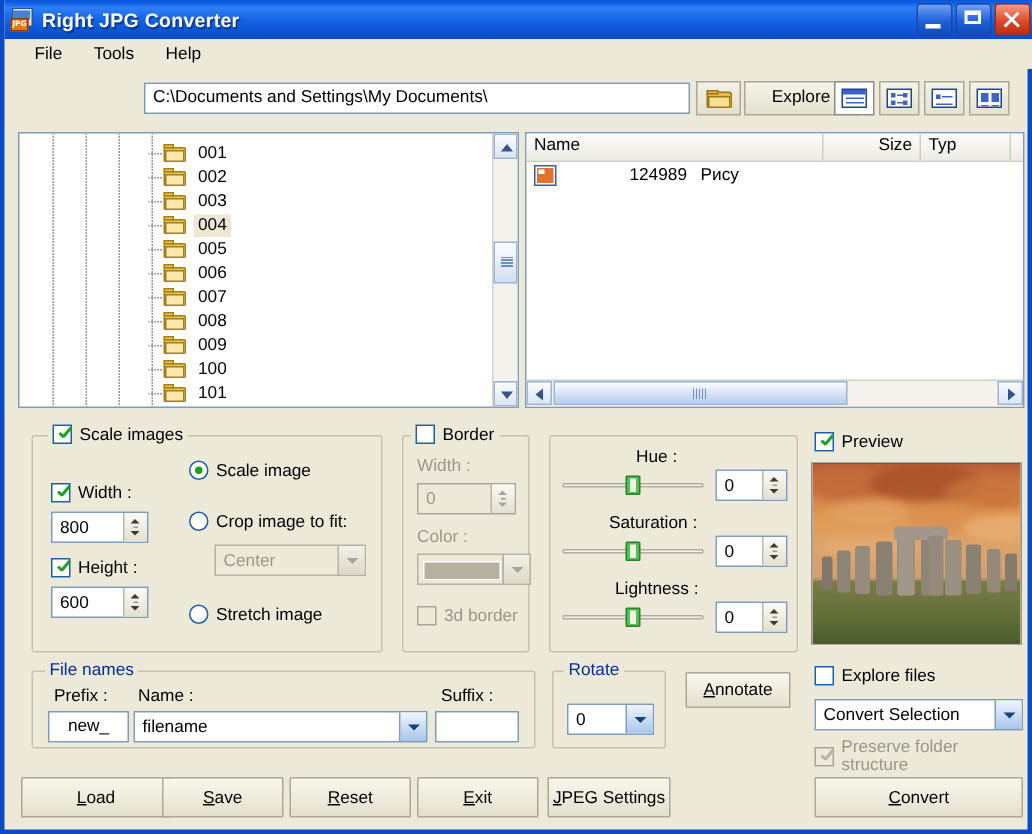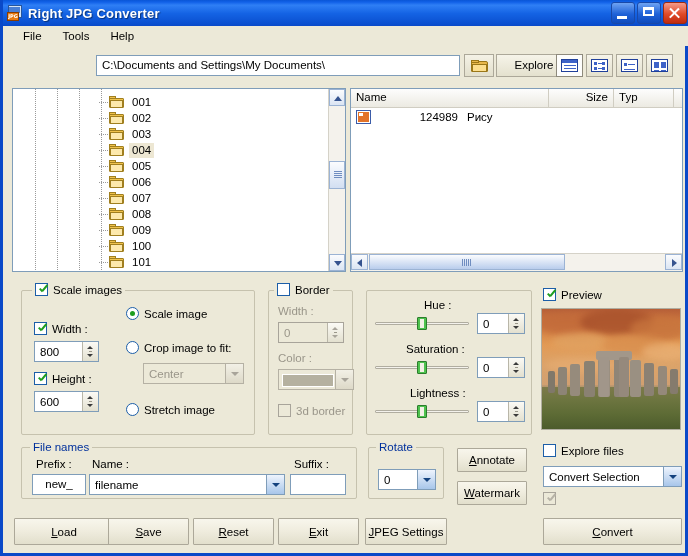--- a/index.html
+++ b/index.html
@@ -636,36 +636,34 @@
     <div class="gbt blue" style="left:7px">Rotate</div>
     <div class="combo" style="left:9px;top:21px;width:58px">
       <span class="cv">0</span>
       <span class="arw"></span>
     </div>
   </div>
 
   <div class="btn" style="left:454px;top:448px;width:70px;height:24px">
     <span><u>A</u><span>nnotate</span></span>
   </div>
-  <div class="btn" style="left:454px;top:481px;width:70px;height:24px">
-    <span><u>W</u><span>atermark</span></span>
-  </div>
 
   <div class="cbrow" style="left:540px;top:444px">
     <span class="cb"></span>
     <span>Explore files</span>
   </div>
   <div class="combo" style="left:540px;top:466px;width:139px">
     <span class="cv">Convert Selection</span>
     <span class="arw"></span>
   </div>
   <div class="cbrow dis" style="left:540px;top:492px">
     <span class="cb dis">
         <span class="tick"></span>
       </span>
+    <span>Preserve folder structure</span>
   </div>
 
   <div class="btn" style="left:11px;top:518px;width:100px;height:27px">
     <span><u>L</u><span>oad</span></span>
   </div>
   <div class="btn" style="left:105px;top:518px;width:81px;height:27px">
     <span><u>S</u><span>ave</span></span>
   </div>
   <div class="btn" style="left:190px;top:518px;width:81px;height:27px">
     <span><u>R</u><span>eset</span></span>

